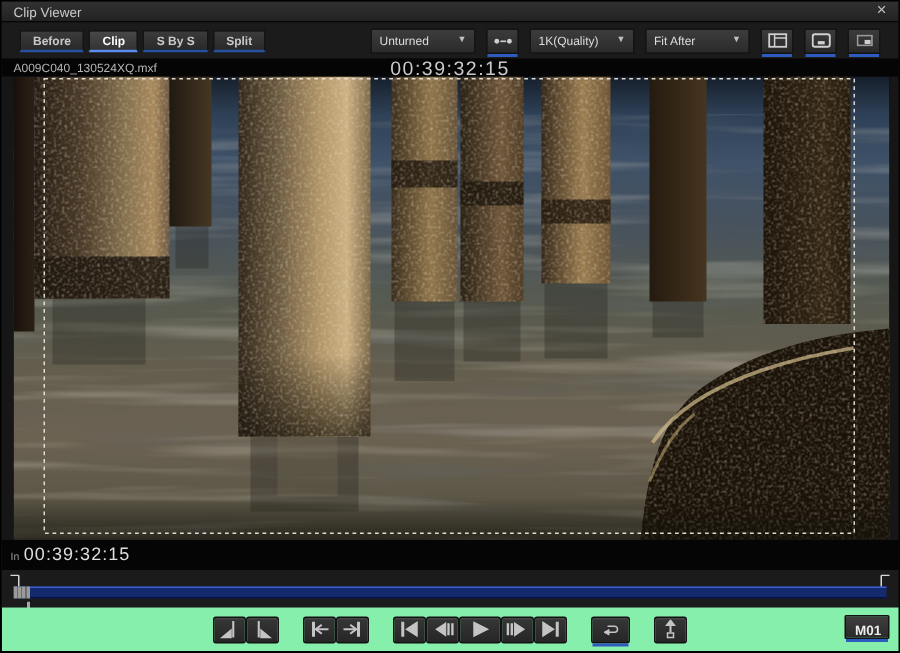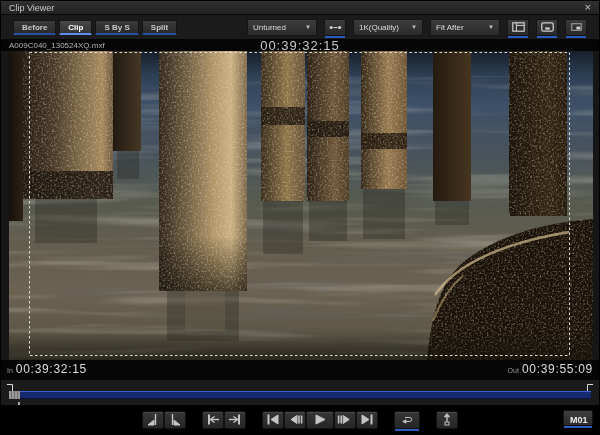--- a/index.html
+++ b/index.html
@@ -33,21 +33,21 @@
   .mklabel{font-size:7px;color:#9a9a9a;}
   .mkval{font-size:12px;color:#dedede;letter-spacing:.7px;}
   
   .tlzone{position:absolute;top:379px;left:0;right:0;height:25px;background:#1b1b1b;}
   .tlmark{position:absolute;top:1px;}
   .tlmark.l{left:5px;} .tlmark.r{right:5px;}
   .tlbar{position:absolute;top:11px;left:8px;right:8px;height:6px;background:#15296f;border-top:1px solid #3d5ecf;border-bottom:1px solid #0a1340;}
   .phblock{position:absolute;left:0;top:-1px;width:11px;height:8px;background:repeating-linear-gradient(90deg,#9a9a9a 0 2px,#6e6e6e 2px 3px);}
   .phpointer{position:absolute;left:13px;top:19px;}
   
-  .transport{position:absolute;top:404px;left:0;right:0;bottom:0;background:#000000;display:flex;align-items:center;justify-content:center;gap:0;}
+  .transport{position:absolute;top:404px;left:0;right:0;bottom:0;background:#86efac;display:flex;align-items:center;justify-content:center;gap:0;}
   .pbtn{position:relative;width:22px;height:18px;background:linear-gradient(#363636,#262626);border:1px solid #121212;box-shadow:inset 0 1px 0 #474747;border-radius:2px;display:flex;align-items:center;justify-content:center;padding:0;}
   .pbtn.wide{width:28px;}
   .pbtn.gap{margin-left:16px;}
   .loopb{position:relative;width:26px;height:18px;background:linear-gradient(#363636,#262626);border:1px solid #121212;box-shadow:inset 0 1px 0 #474747;border-radius:2px;display:flex;align-items:center;justify-content:center;margin-left:16px;}
   .m01{position:absolute;right:6px;top:5px;width:30px;height:16px;background:linear-gradient(#3e3e3e,#2a2a2a);border:1px solid #121212;color:#ededed;font-size:9px;font-weight:bold;text-align:center;line-height:16px;border-radius:1px;}
   .ic{stroke:#c4c4c4;fill:#c4c4c4;}
   .icn{stroke:#c4c4c4;fill:none;}
 </style>
 </head>
 <body>
@@ -245,24 +245,20 @@
 
       <rect x="20.5" y="1.5" width="540" height="303" fill="none" stroke="#e9e5da" stroke-width="1" stroke-dasharray="2.5 2.5" opacity=".95"></rect>
     </svg>
   </div>
 
   <div class="marksrow">
     <div class="mk inl">
       <span class="mklabel">In</span>
       <span class="mkval">00:39:32:15</span>
     </div>
-    <div class="mk outr">
-      <span class="mklabel">Out</span>
-      <span class="mkval">00:39:55:09</span>
-    </div>
   </div>
 
   <div class="tlzone">
     <span class="tlmark l">
       <svg width="8" height="11" viewBox="0 0 8 11">
           <path d="M6.5,0.5 H1 M6.5,0.5 V10.5" stroke="#d8d8d8" stroke-width="1" fill="none"></path>
         </svg>
     </span>
     <span class="tlmark r">
       <svg width="8" height="11" viewBox="0 0 8 11">

